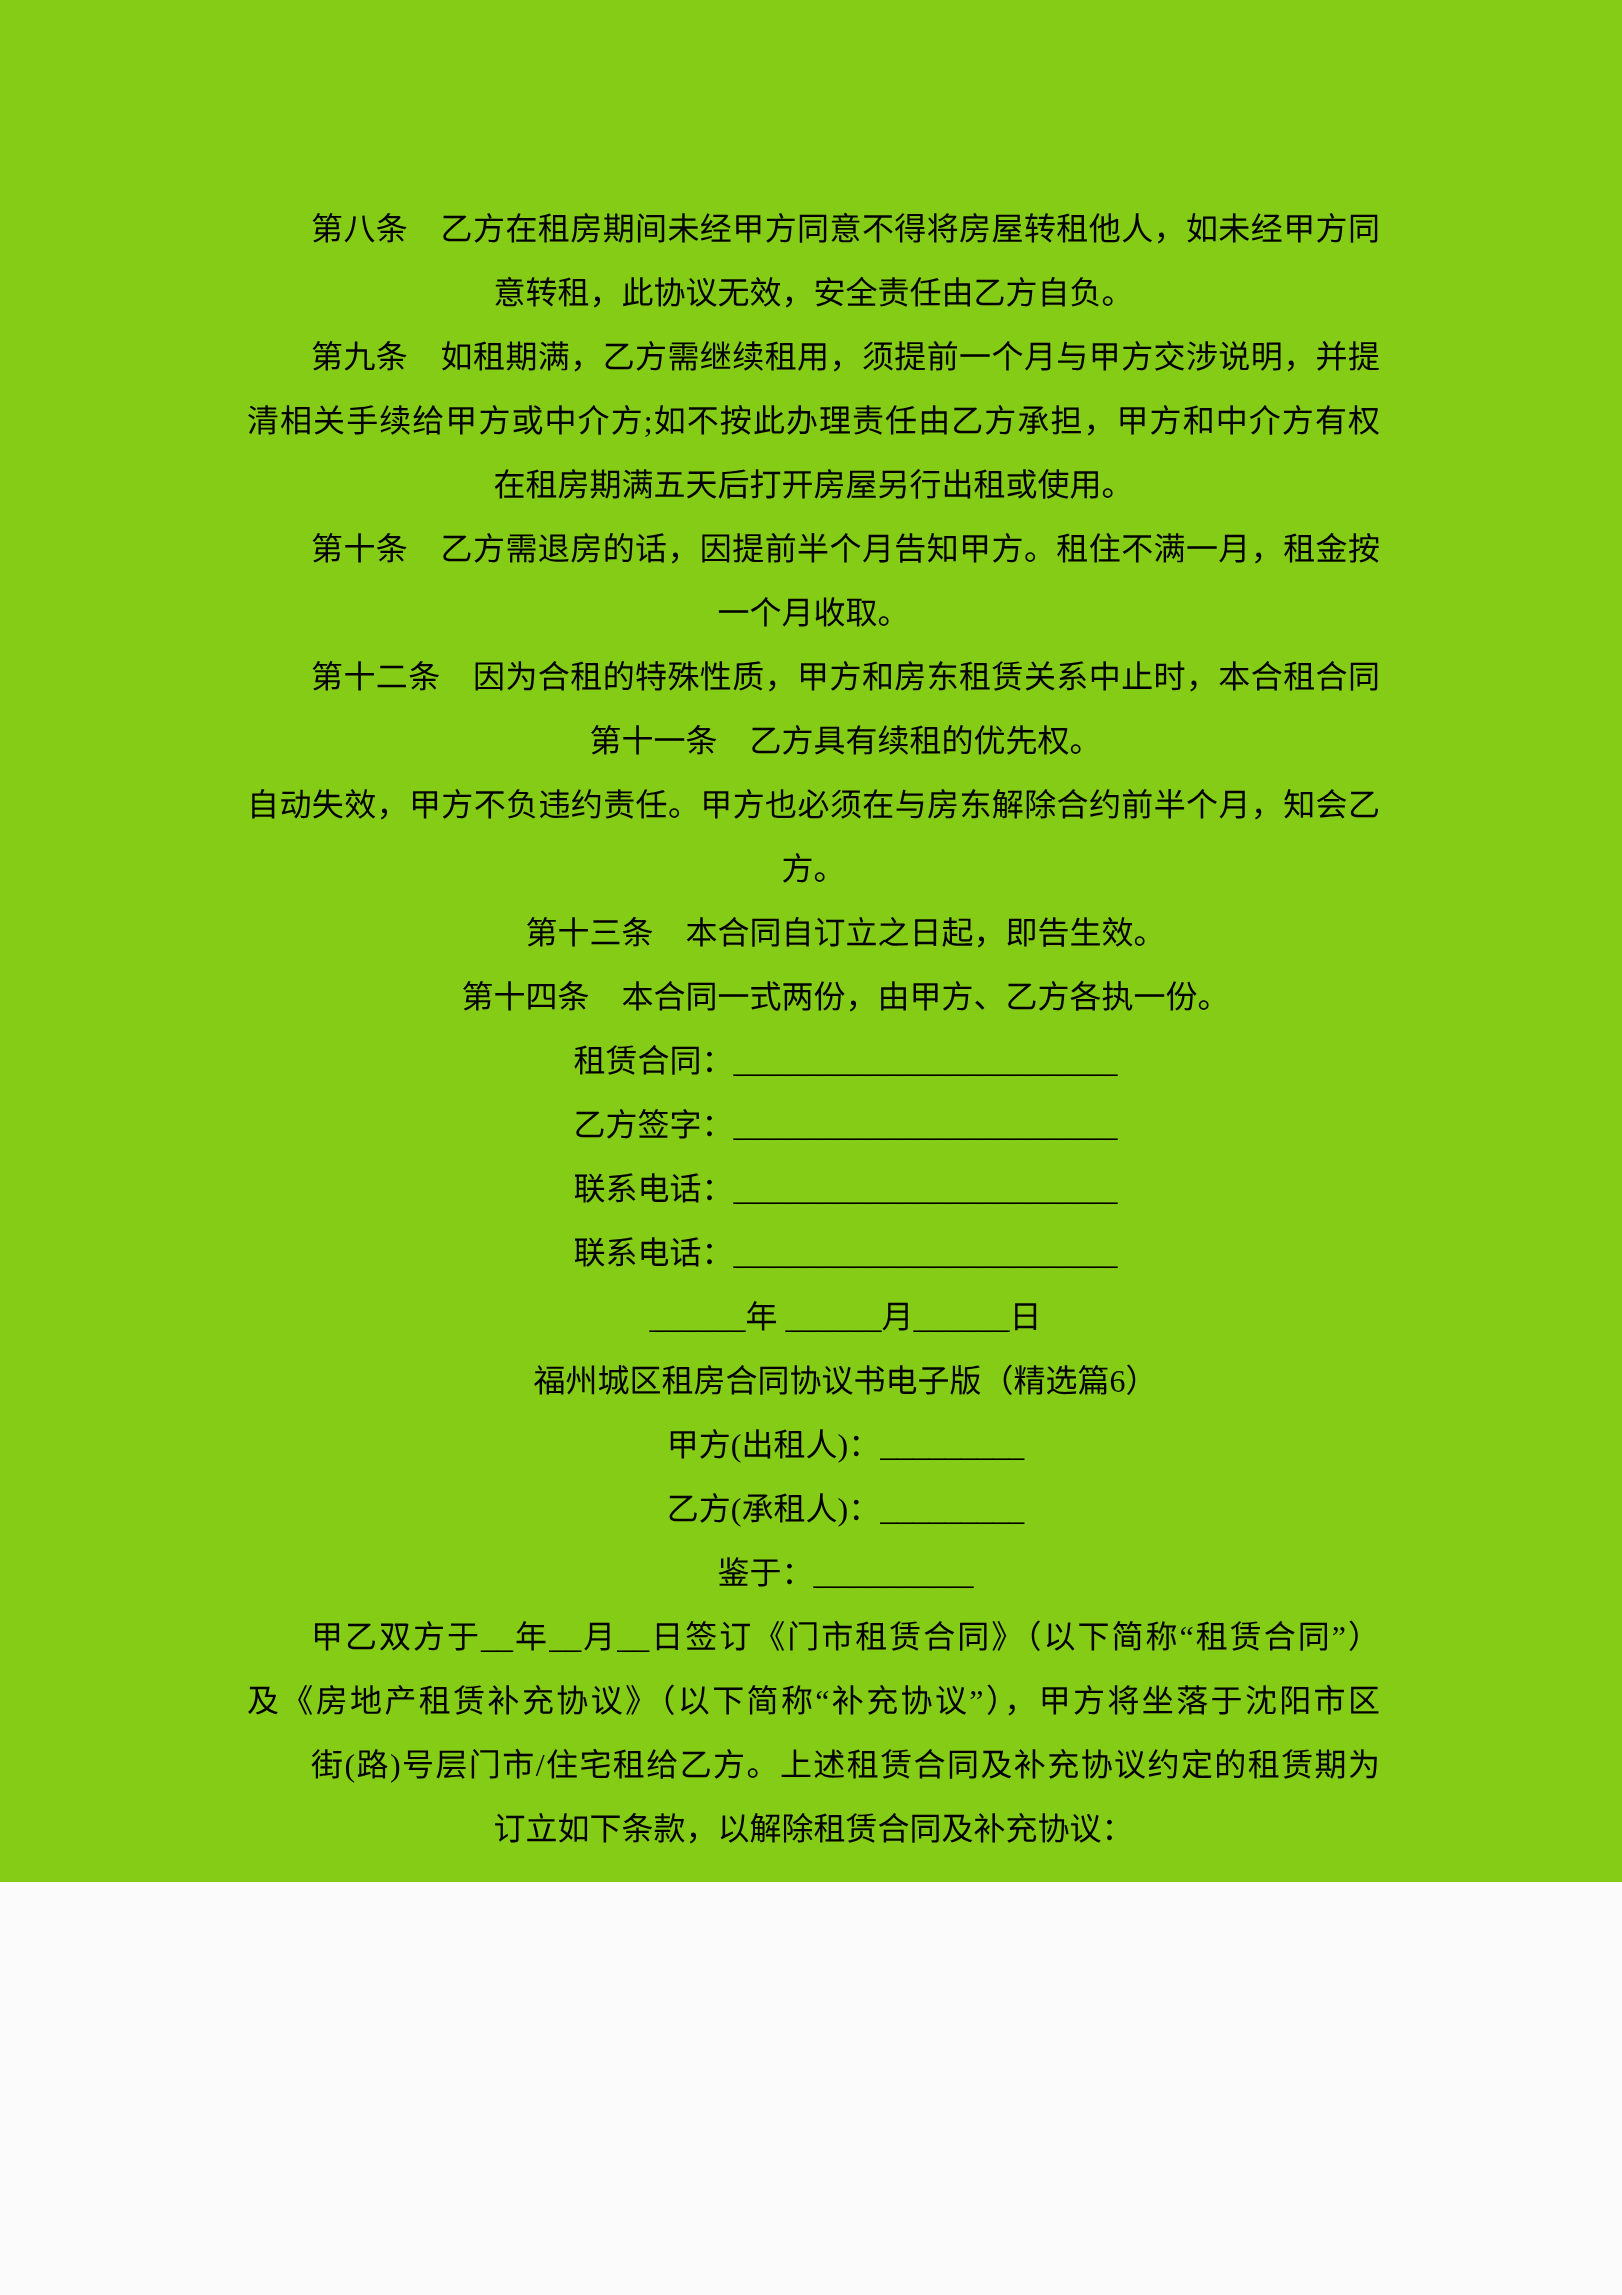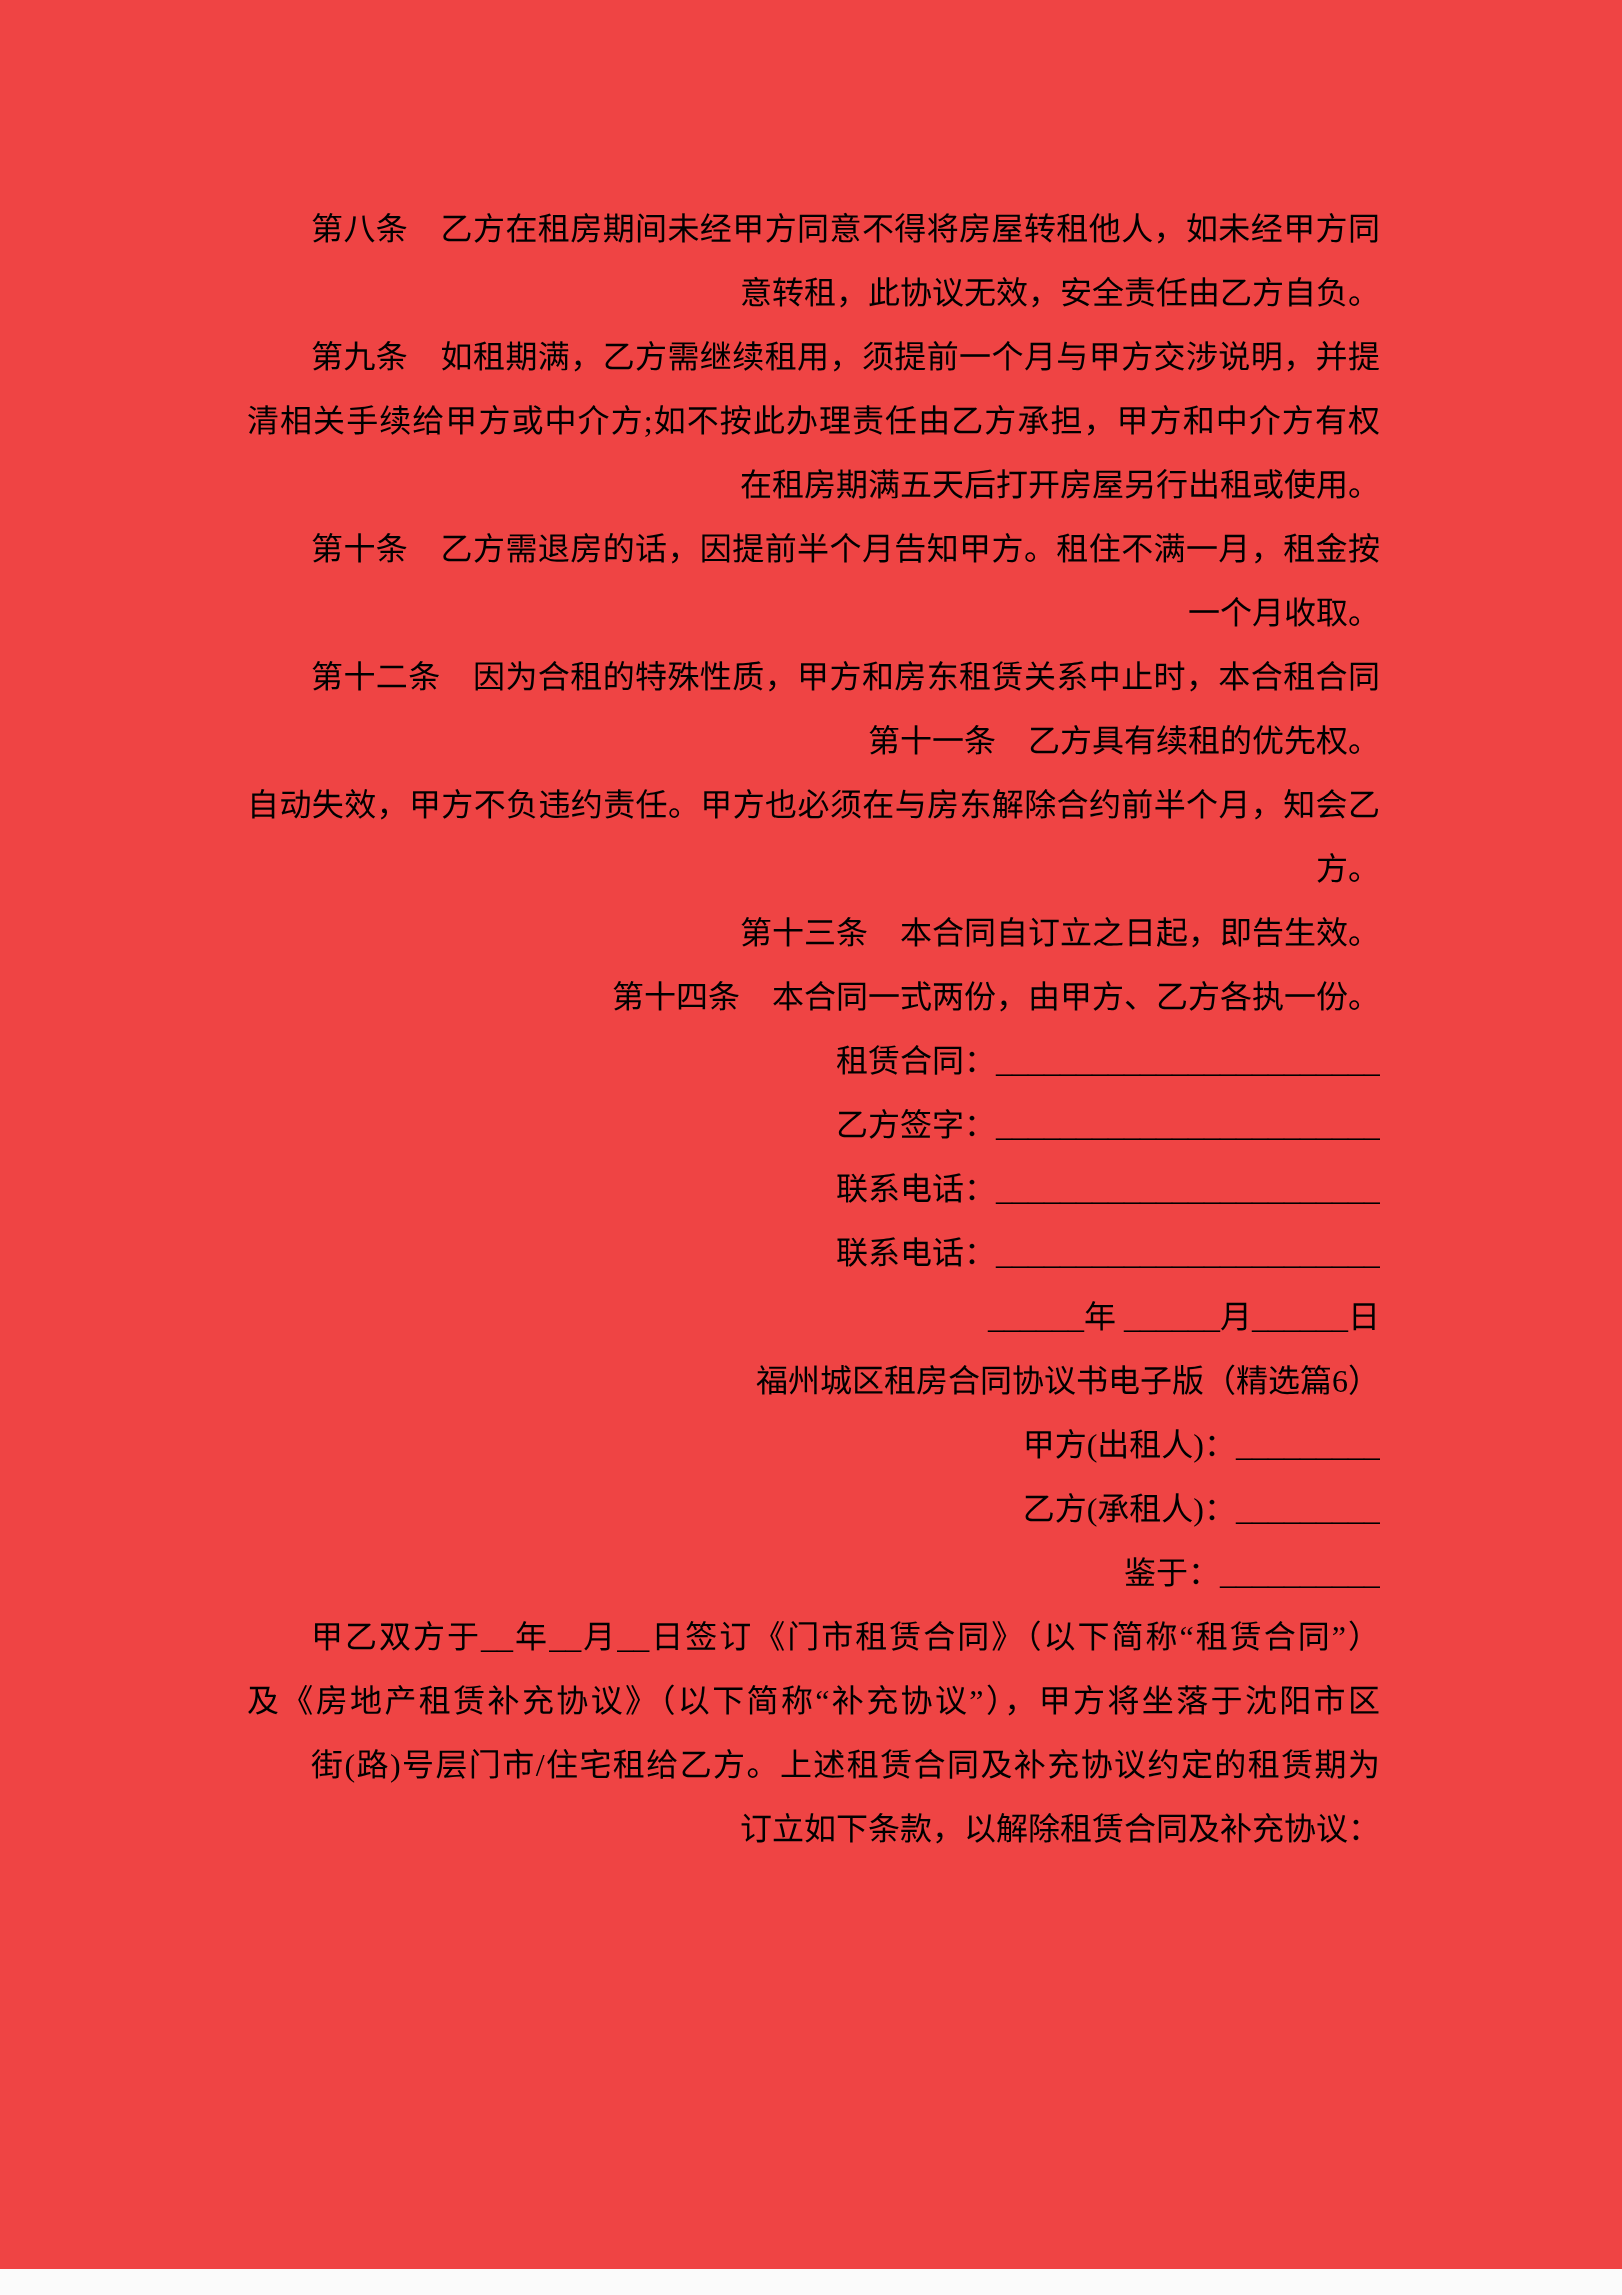--- a/index.html
+++ b/index.html
@@ -11,38 +11,38 @@
     height: 2295px;
     background: #fbfbfb;
     position: relative;
     overflow: hidden;
   }
   .page {
     position: absolute;
     left: 0;
     top: 0;
     width: 1623px;
-    height: 2269px;
-    background: #ef4444;
+    height: 1882px;
+    background: #84cc16;
   }
   .content {
     position: absolute;
     left: 247px;
     top: 197px;
     width: 1133px;
     font-family: "Liberation Serif", "DejaVu Serif", serif;
     font-size: 32px;
     line-height: 64px;
     color: #000000;
     letter-spacing: 0;
   }
   .line {
     height: 64px;
     overflow: hidden;
-    text-align: right;
+    text-align: center;
     white-space: nowrap;
   }
   .line.ind {
     text-indent: 64px;
   }
   .line.fill {
     white-space: normal;
     text-align: justify;
     text-align-last: justify;
     text-justify: inter-character;

